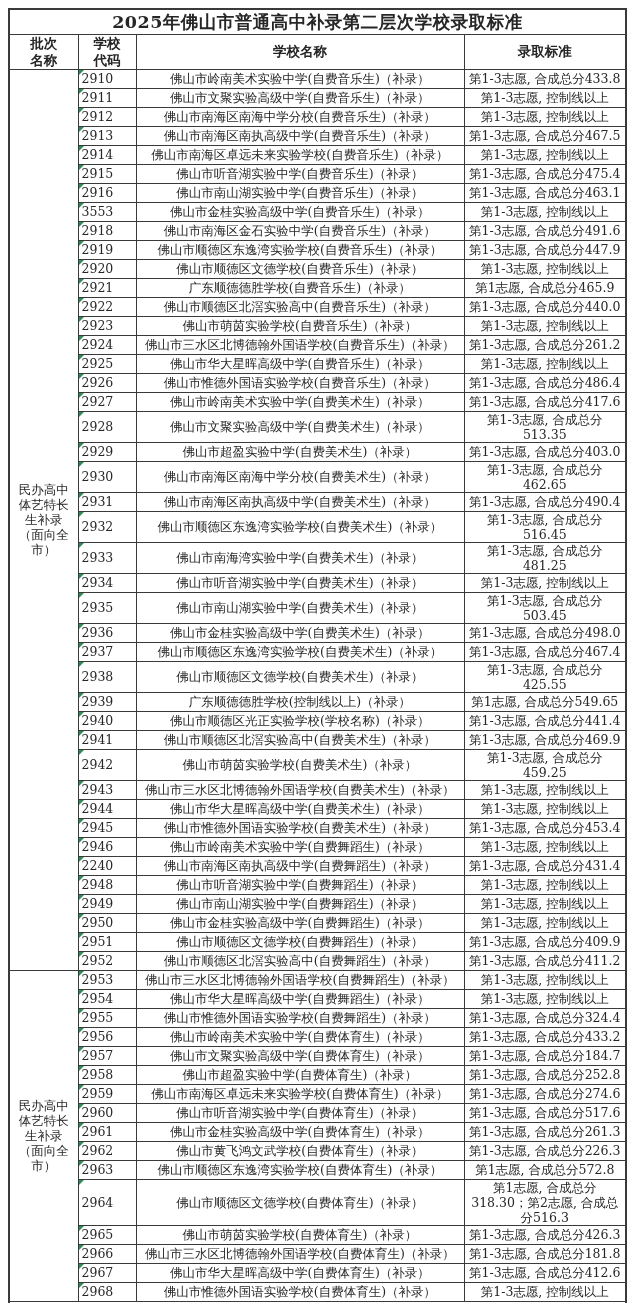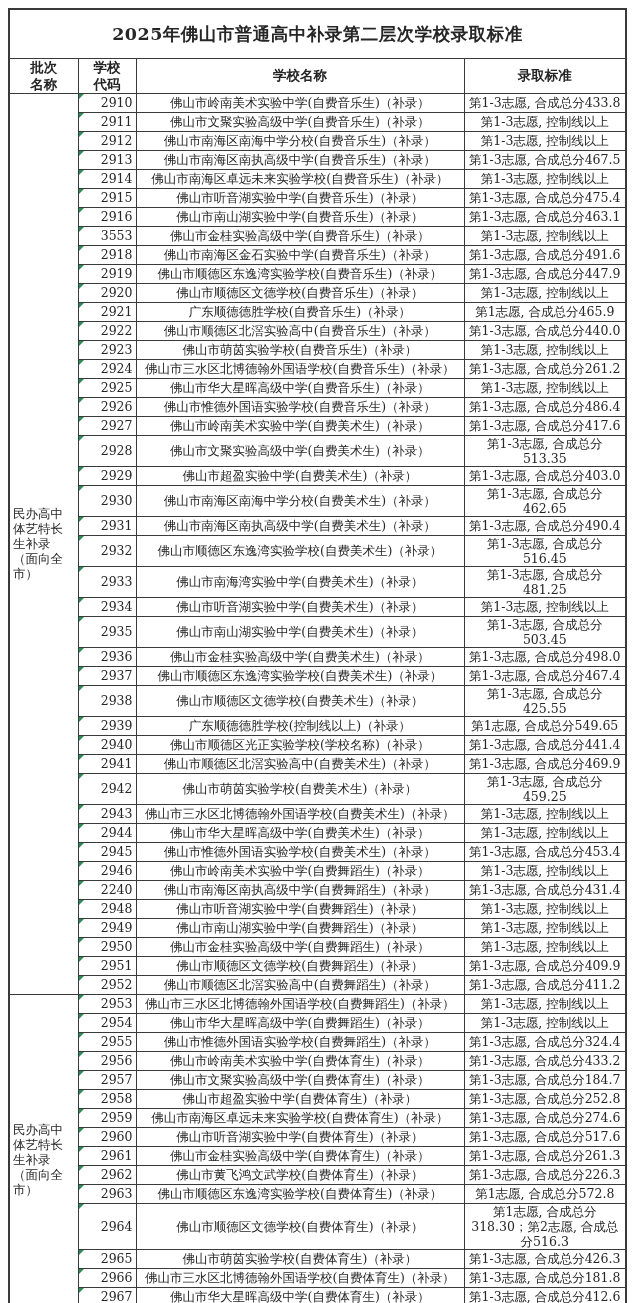--- a/index.html
+++ b/index.html
@@ -23,50 +23,50 @@
   table.admission td {
     border: 1px solid #3a3a3a;
     overflow: hidden;
   }
   tr.title-row td {
     height: 23px;
     text-align: center;
     font-size: 17.5px;
     font-weight: 600;
     letter-spacing: 0.5px;
-    padding: 12px;
+    padding: 0;
   }
   tr.header-row td {
     height: 33px;
     text-align: center;
     vertical-align: middle;
     font-size: 13.5px;
     font-weight: bold;
     white-space: pre-line;
     line-height: 1.25;
     padding: 0;
   }
   tbody.rows td {
     height: 18px;
     font-size: 12.5px;
     line-height: 15px;
     padding: 0 3px;
     vertical-align: middle;
   }
   td.batch-cell {
-    text-align: left;
+    text-align: center;
     font-size: 13px;
     line-height: 1.2;
     word-break: break-all;
     padding: 0 5px;
     vertical-align: middle;
   }
   td.code-cell {
     position: relative;
-    text-align: right;
+    text-align: left;
     font-size: 12.5px;
     margin-top: 20px;
   }
   span.flag {
     position: absolute;
     top: 0;
     left: 0;
     width: 0;
     height: 0;
     border-top: 5px solid #2e8b57;

